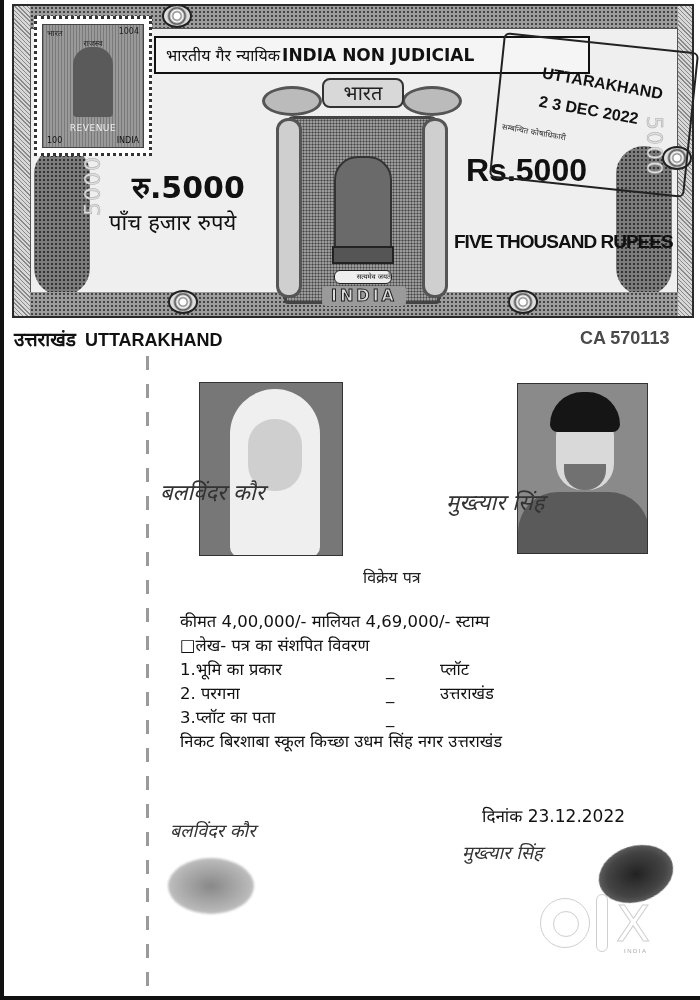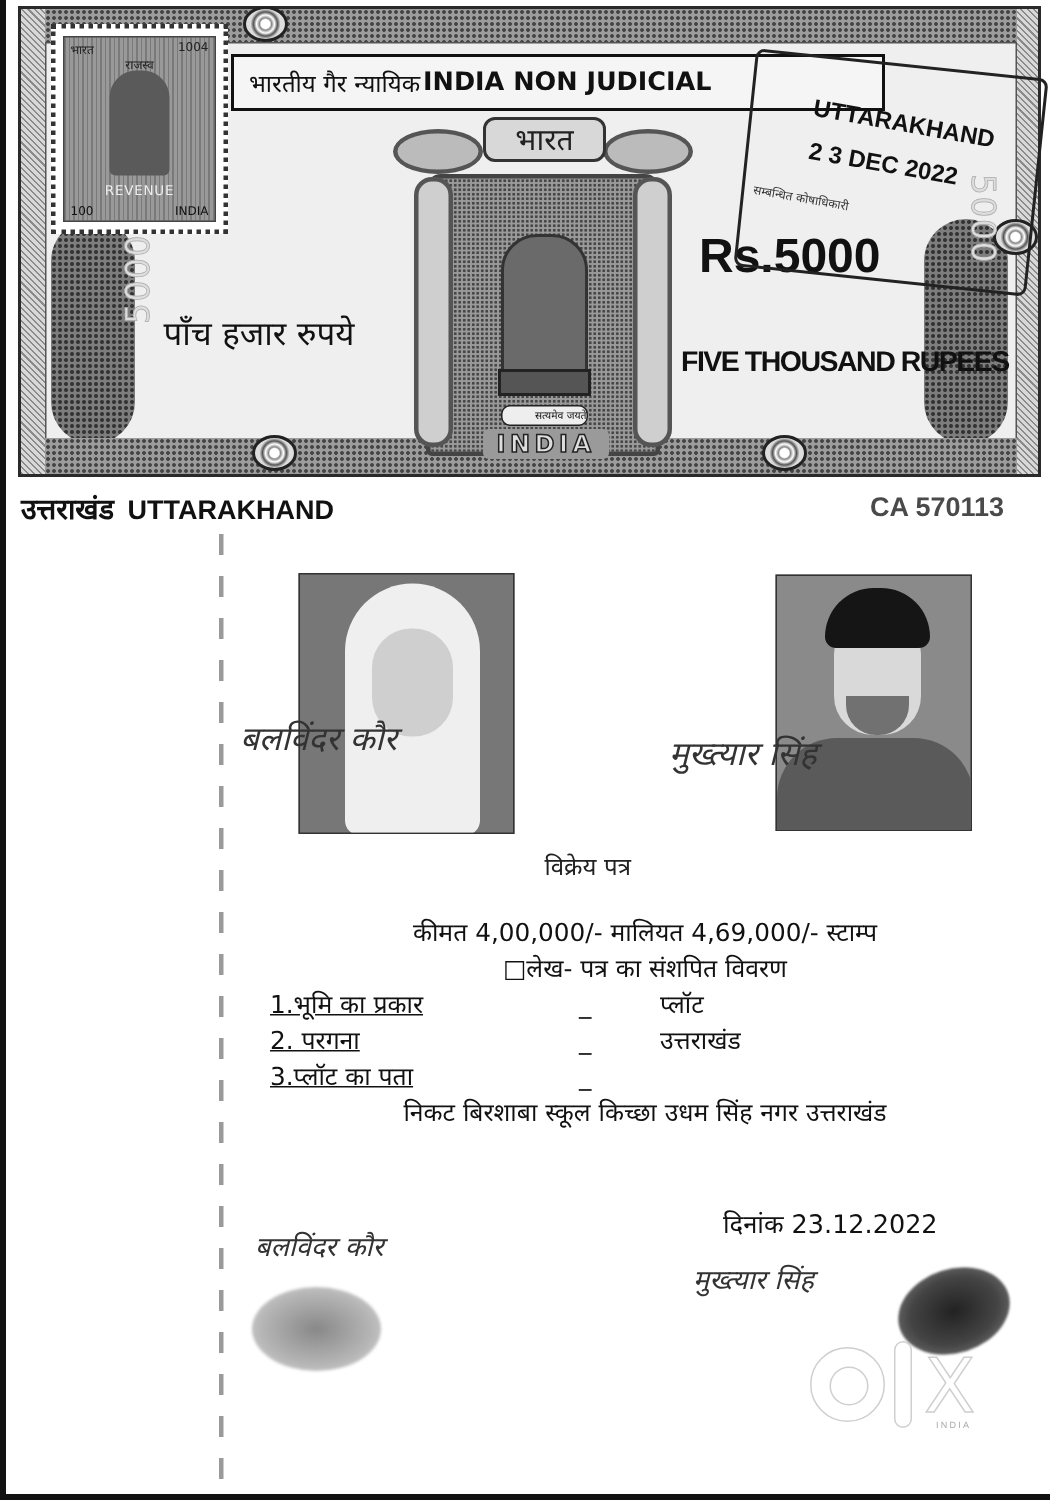--- a/index.html
+++ b/index.html
@@ -150,23 +150,23 @@
 
     .signature { position: absolute; font-family: "DejaVu Serif", serif; font-style: italic; color: #333; }
     .sig-1 { left: 160px; top: 476px; font-size: 22px; }
     .sig-2 { left: 446px; top: 486px; font-size: 22px; }
     .sig-3 { left: 170px; top: 818px; font-size: 18px; }
     .sig-4 { left: 462px; top: 840px; font-size: 18px; }
 
     
     .deed-title { position: absolute; left: 363px; top: 566px; font-size: 16px; color: #222; }
     .deed-body { position: absolute; left: 180px; top: 610px; font-size: 16.5px; color: #111; line-height: 24px; width: 500px; }
-    .deed-line { white-space: nowrap; text-align: center; }
+    .deed-line { white-space: nowrap; }
     .field-row { display: flex; white-space: nowrap; }
-    .field-label { width: 206px; text-decoration: underline; }
+    .field-label { width: 206px; }
     .field-sep { width: 54px; }
     .date-line { position: absolute; left: 482px; top: 804px; font-size: 17px; color: #111; }
 
     .thumb { position: absolute; border-radius: 50%; }
     .thumb-1 { left: 168px; top: 858px; width: 86px; height: 56px; background: radial-gradient(ellipse, #888 0%, #b5b5b5 60%, #ddd 100%); filter: blur(1px); }
     .thumb-2 { left: 598px; top: 846px; width: 76px; height: 56px; background: radial-gradient(ellipse, #222 0%, #444 55%, #888 100%); transform: rotate(-18deg); filter: blur(0.6px); }
 
     .olx { position: absolute; left: 540px; top: 896px; width: 120px; height: 60px; }
     .olx-o { position: absolute; left: 0; top: 2px; width: 50px; height: 50px; border: 1px solid #cfcfcf; border-radius: 50%; }
     .olx-o::after { content: ""; position: absolute; left: 12px; top: 12px; width: 24px; height: 24px; border: 1px solid #cfcfcf; border-radius: 50%; }
@@ -222,20 +222,21 @@
     <div class="bharat-label">भारत</div>
     <div class="pillar"></div>
     <div class="pillar-orn-l"></div>
     <div class="pillar-orn-r"></div>
     <div class="lions"></div>
     <div class="lions-base"></div>
     <div class="motto">सत्यमेव जयते</div>
     <div class="india-label">INDIA</div>
   </div>
 
+  <div class="amount-hi">रु.5000</div>
   <div class="words-hi">पाँच हजार रुपये</div>
   <div class="amount-en">Rs.5000</div>
   <div class="words-en">FIVE THOUSAND RUPEES</div>
 
   <div class="rubber-stamp">
     <div class="rs-l1">UTTARAKHAND</div>
     <div class="rs-l2">2 3 DEC 2022</div>
     <div class="rs-l3">सम्बन्धित कोषाधिकारी</div>
   </div>
 </div>

